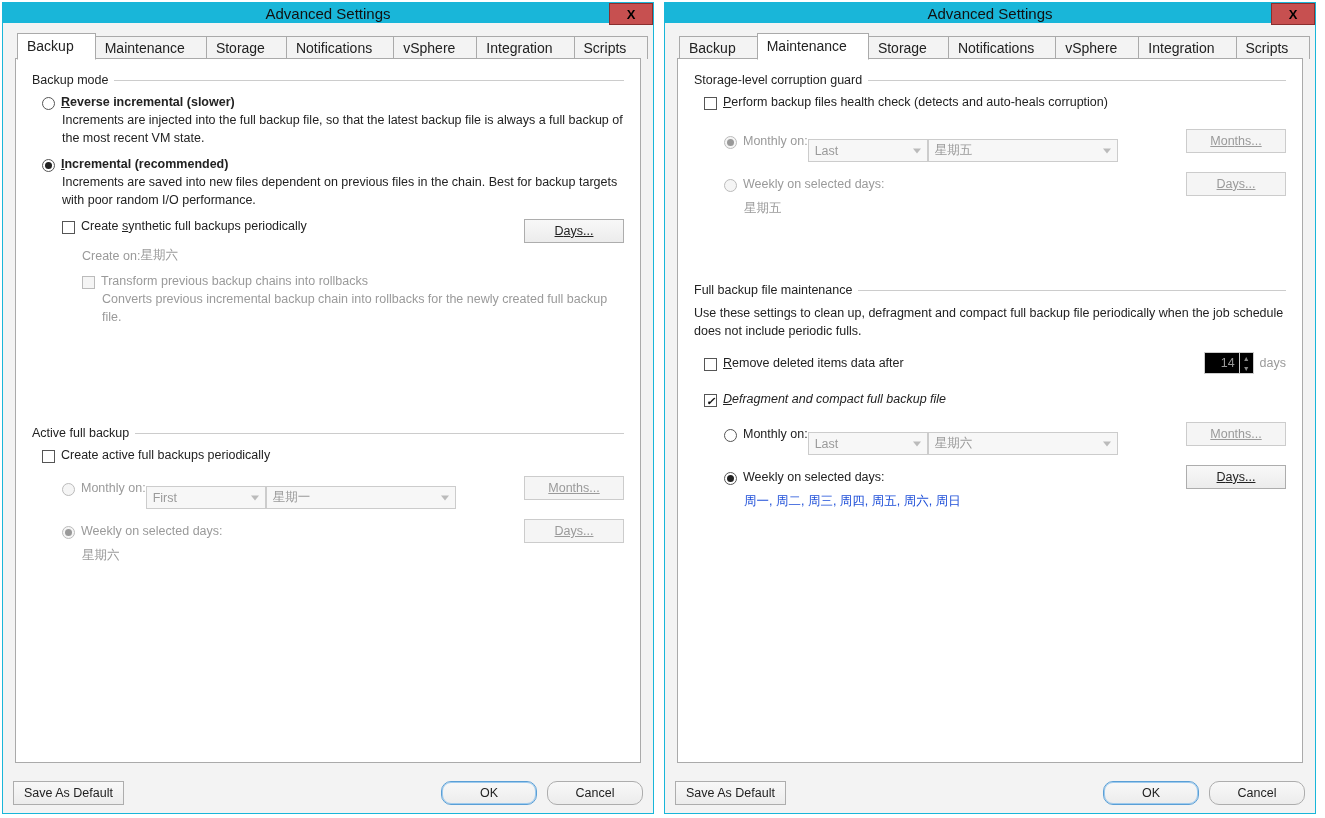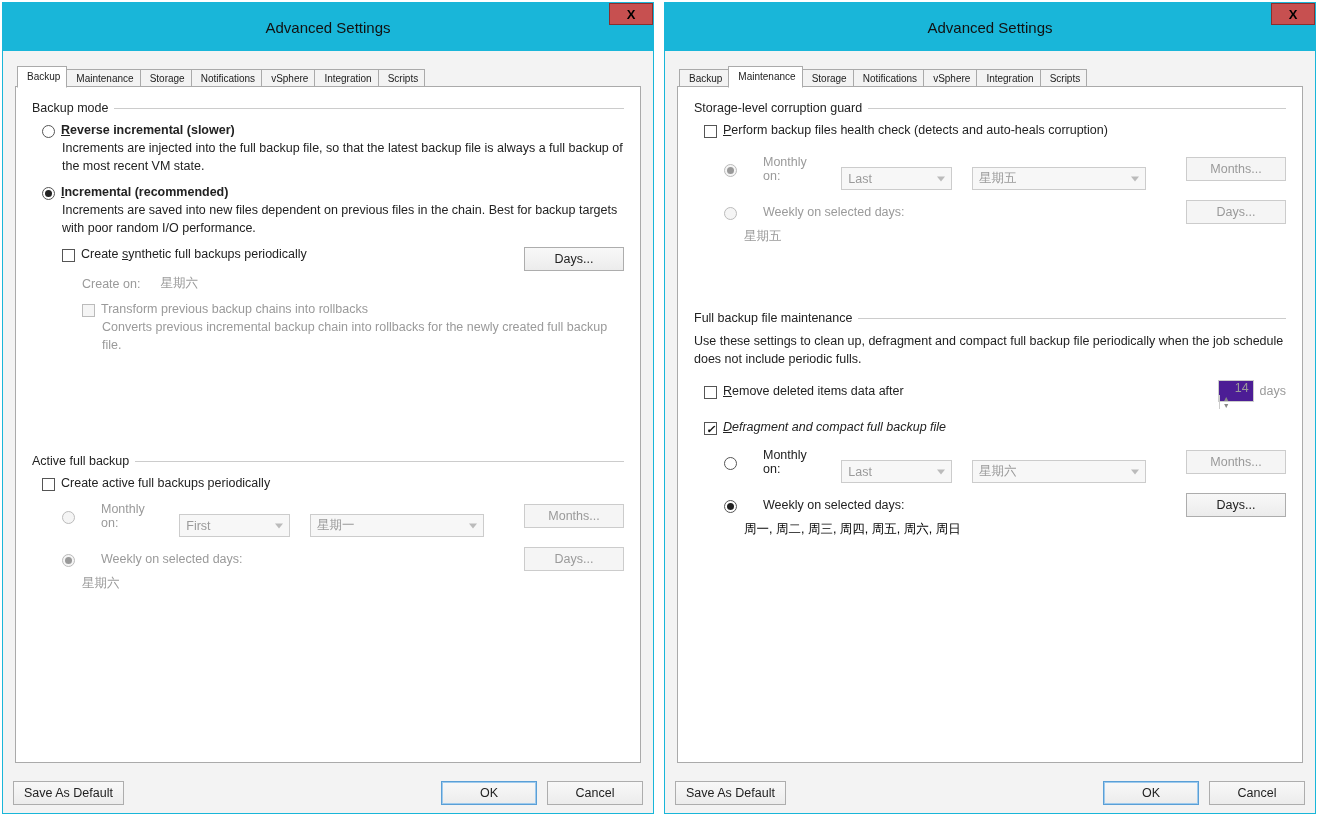--- a/index.html
+++ b/index.html
@@ -15,21 +15,21 @@
   }
   .window {
     width: 652px;
     height: 812px;
     background: #f3f3f3;
     border: 1px solid #19b6d9;
     display: flex;
     flex-direction: column;
   }
   .titlebar {
-    height: 48px;
+    height: 20px;
     background: #19b6d9;
     display: flex;
     align-items: center;
     position: relative;
   }
   .titlebar-title {
     flex: 1;
     text-align: center;
     font-size: 15px;
     color: #111;
@@ -56,25 +56,25 @@
     flex-direction: column;
   }
   .tabs {
     display: flex;
     align-items: flex-end;
     height: 24px;
     margin-bottom: -1px;
     padding-left: 2px;
   }
   .tab {
-    padding: 3px 6px 3px 9px;
+    padding: 3px 21px 3px 9px;
     border: 1px solid #aaa;
     border-bottom: none;
     background: #f3f3f3;
-    font-size: 10px;
+    font-size: 14px;
     margin-right: -1px;
     position: relative;
     cursor: default;
   }
   .tab.active {
     background: #fff;
     border-bottom: 1px solid #fff;
     z-index: 2;
     padding-top: 4px;
     padding-bottom: 5px;
@@ -121,21 +121,21 @@
   .checkbox.checked::after { content:"✓"; font-size:11px; line-height:10px; color:#111; font-weight:bold; }
   .opt-label { cursor:default; }
   .opt-label.bold { font-weight:600; }
   .opt-label .ul { text-decoration: underline; }
   .desc {
     margin: 2px 0 10px 30px;
     line-height: 1.4;
   }
   .disabled-text { color: #9a9a9a; }
   .row-inline {
-    display:flex; align-items:center; gap:20px; margin:4px 0 4px 30px;
+    display:flex; align-items:center; gap:0; margin:4px 0 4px 30px;
   }
   .select {
     height: 23px;
     border: 1px solid #aaa;
     background: #fff;
     display: inline-flex;
     align-items: center;
     padding: 0 18px 0 6px;
     position: relative;
     color:#222;
@@ -149,39 +149,39 @@
   .select.disabled::after{ border-top-color:#bbb; }
   .btn {
     height: 24px;
     min-width: 88px;
     border: 1px solid #adadad;
     background: linear-gradient(#f8f8f8,#ececec);
     display:inline-flex; align-items:center; justify-content:center;
     padding:0 10px;
     cursor:default;
   }
-  .btn.small { min-width: 100px; }
+  .btn.small { min-width: 100px; text-decoration: underline; }
   .btn.disabled{ color:#9a9a9a; background:#f5f5f5; border-color:#ccc;}
   .btn.default{ border-color:#5a9fd6; box-shadow:0 0 0 1px #9ecaed inset;}
   .right { margin-left:auto; }
   .footer {
     padding: 6px 10px 8px 10px;
     display:flex; align-items:center; gap:10px;
     background:#f3f3f3;
   }
-  .footer .btn-ok,.footer .btn-cancel{ min-width:96px; }
+  .footer .btn-ok,.footer .btn-cancel{ min-width:96px;border-radius:10px; }
   .spinner {
     display:inline-flex; align-items:stretch; height:22px; border:1px solid #aaa; background:#fff;
   }
-  .spinner.disabled{ background:#4c1d95; border-color:#ccc; color:#9a9a9a;flex-direction:column;}
+  .spinner.disabled{ background:#000000; border-color:#ccc; color:#9a9a9a;}
   .spinner .val{ width:34px; display:flex; align-items:center; justify-content:flex-end; padding-right:4px;}
   .spinner .arrows{ width:14px; display:flex; flex-direction:column; border-left:1px solid #ccc;}
   .spinner .arrows span{ flex:1; display:flex; align-items:center; justify-content:center; font-size:7px; color:#888;}
   .row-inline.radio-row { margin-left: 30px; }
-  .days-line { margin: 4px 0 6px 50px; color:#000000;}
+  .days-line { margin: 4px 0 6px 50px; color:#1d4ed8;}
   .days-line.disabled-text{ color:#9a9a9a;}
 </style>
 </head>
 <body>
 
 <div class="window">
   <div class="titlebar">
     <div class="titlebar-title">Advanced Settings</div>
     <div class="close-btn">
         <span>X</span>

